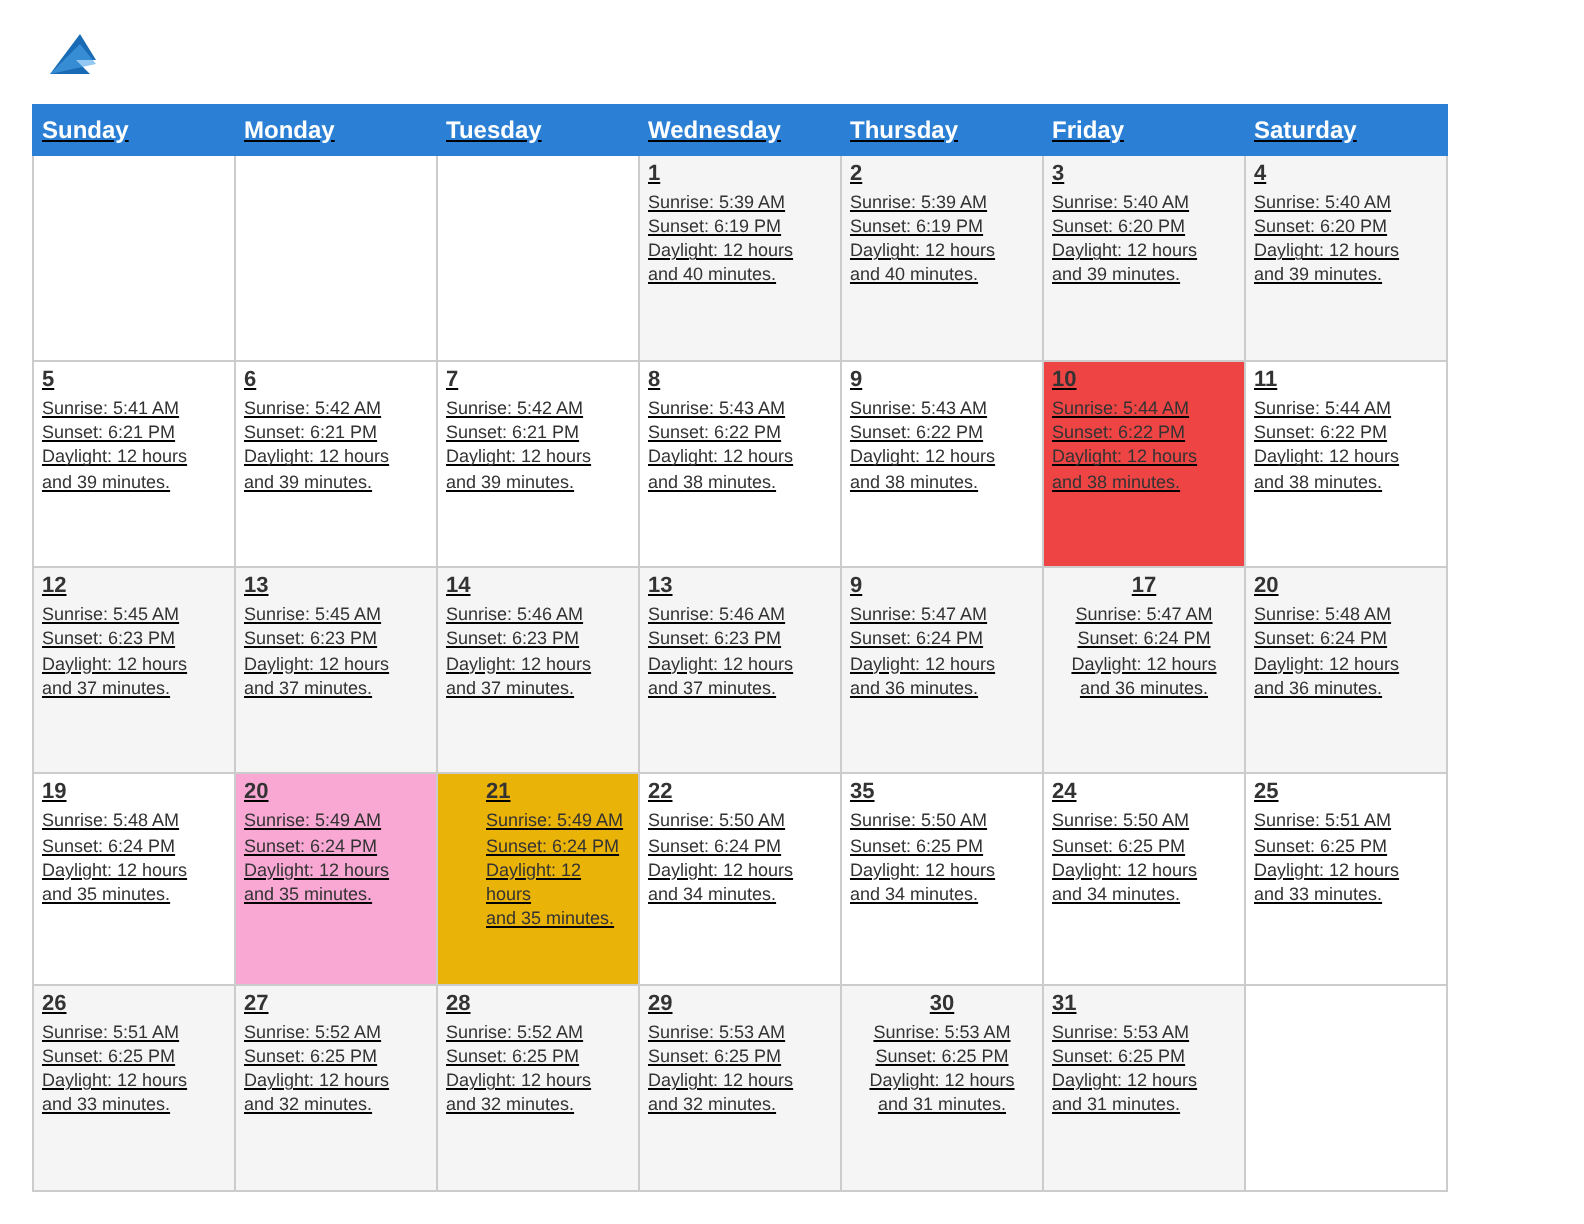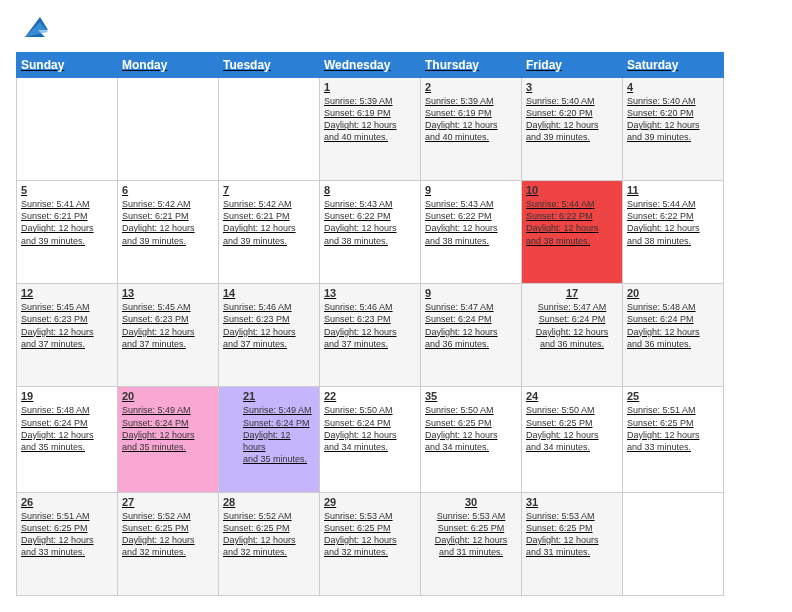--- a/index.html
+++ b/index.html
@@ -287,21 +287,21 @@
 Daylight: 12 hours
 and 35 minutes.</div>
           </td>
           <td style="background: #f9a8d4;">
             <span class="day-number">20</span>
             <div class="day-info" style="white-space: pre-line;">Sunrise: 5:49 AM
 Sunset: 6:24 PM
 Daylight: 12 hours
 and 35 minutes.</div>
           </td>
-          <td style="background: #c4b5fd; padding-left: 24px;">
+          <td style="background: #eab308; padding-left: 24px;">
             <span class="day-number">21</span>
             <div class="day-info" style="white-space: pre-line;">Sunrise: 5:49 AM
 Sunset: 6:24 PM
 Daylight: 12 hours
 and 35 minutes.</div>
           </td>
           <td style="background: rgb(255, 255, 255);">
             <span class="day-number">22</span>
             <div class="day-info" style="white-space: pre-line;">Sunrise: 5:50 AM
 Sunset: 6:24 PM

